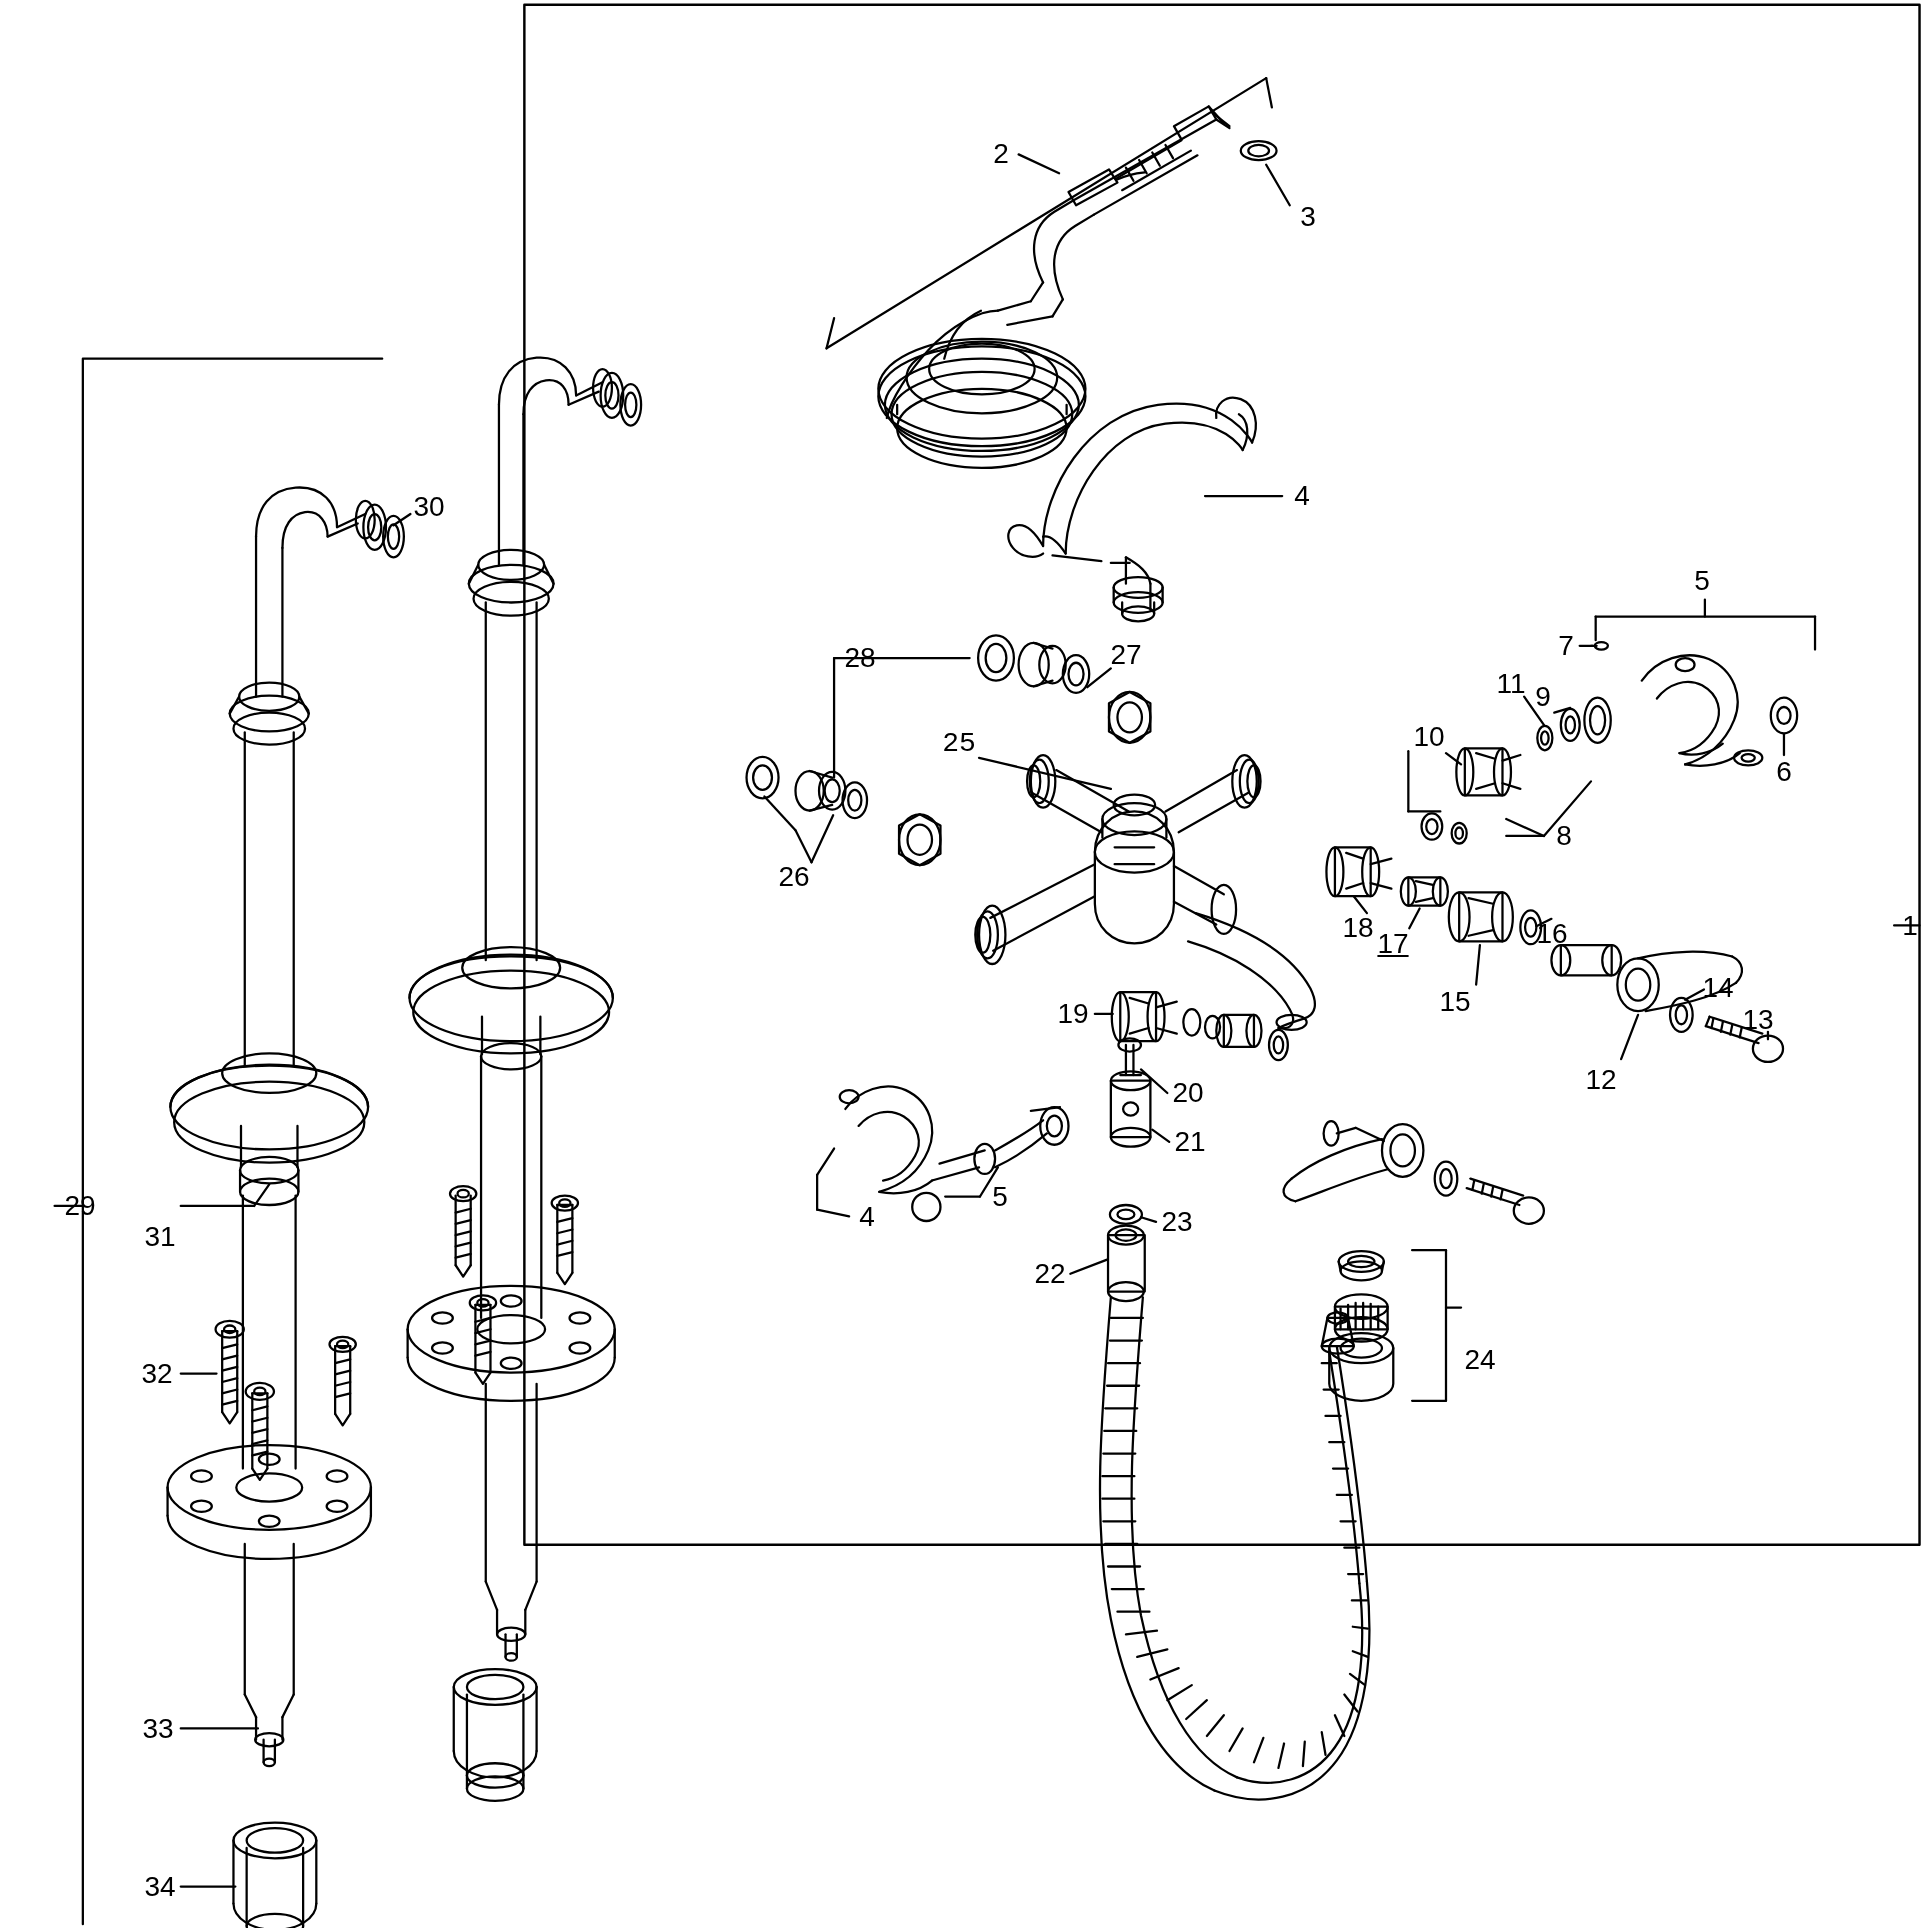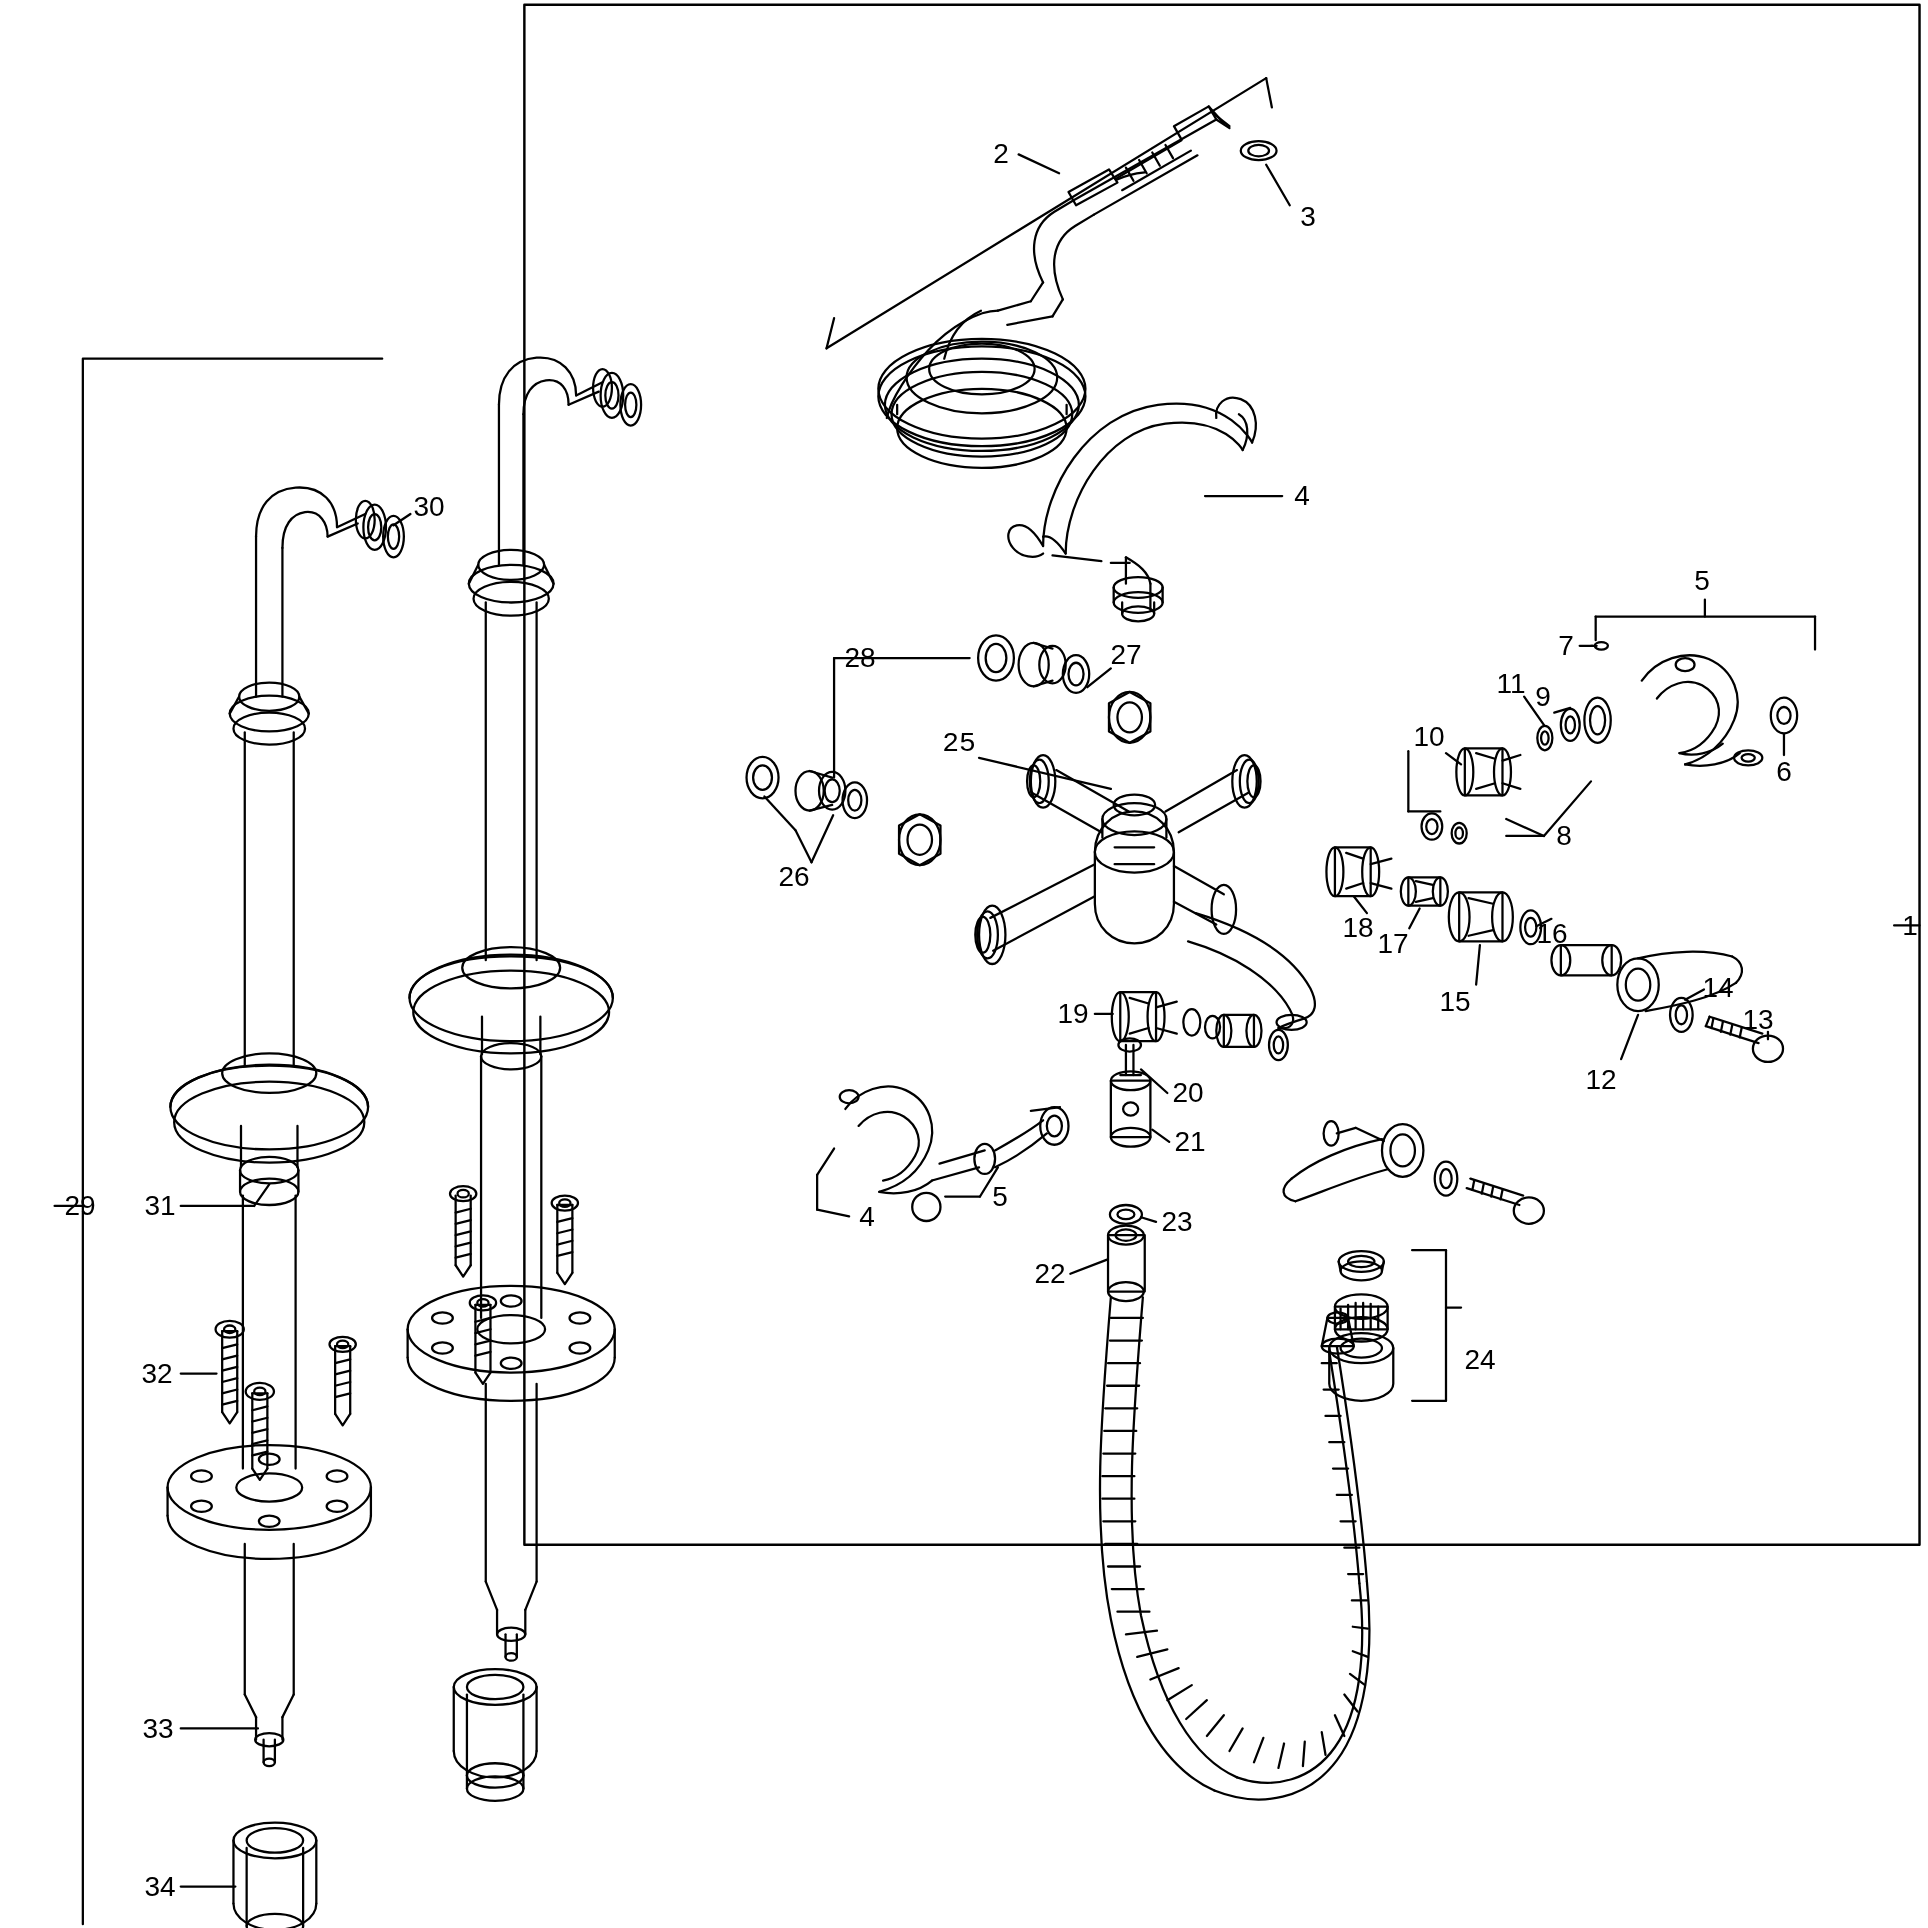--- a/index.html
+++ b/index.html
@@ -695,35 +695,35 @@
   <div class="callout" style="left:1566px; top:646px;">7</div>
   <div class="callout" style="left:1564px; top:836px;">8</div>
   <div class="callout" style="left:1543px; top:697px;">9</div>
   <div class="callout" style="left:1429px; top:737px;">10</div>
   <div class="callout" style="left:1511px; top:684px;">11</div>
   <div class="callout" style="left:1601px; top:1080px;">12</div>
   <div class="callout" style="left:1758px; top:1020px;">13</div>
   <div class="callout" style="left:1718px; top:988px;">14</div>
   <div class="callout" style="left:1455px; top:1002px;">15</div>
   <div class="callout" style="left:1552px; top:910px;margin-top:24px;">16</div>
-  <div class="callout" style="left:1393px; top:944px;">17</div>
+  <div class="callout" style="left:1393px; top:944px;text-decoration:underline;">17</div>
   <div class="callout" style="left:1358px; top:928px;">18</div>
   <div class="callout" style="left:1073px; top:1014px;">19</div>
   <div class="callout" style="left:1188px; top:1093px;">20</div>
   <div class="callout" style="left:1190px; top:1142px;">21</div>
   <div class="callout" style="left:1050px; top:1274px;">22</div>
   <div class="callout" style="left:1177px; top:1222px;">23</div>
   <div class="callout" style="left:1480px; top:1360px;">24</div>
   <div class="callout" style="left:959px; top:744px;font-family:Liberation Mono, monospace;">25</div>
   <div class="callout" style="left:794px; top:877px;">26</div>
   <div class="callout" style="left:1126px; top:655px;">27</div>
   <div class="callout" style="left:860px; top:658px;text-align:right;">28</div>
   <div class="callout" style="left:867px; top:1217px;">4</div>
   <div class="callout" style="left:1000px; top:1197px;">5</div>
   <div class="callout" style="left:36px; top:1206px;margin-left:44px;">29</div>
   <div class="callout" style="left:429px; top:507px;">30</div>
-  <div class="callout" style="left:160px; top:1206px;">31</div>
+  <div class="callout" style="left:160px; top:1237px;">31</div>
   <div class="callout" style="left:157px; top:1374px;">32</div>
   <div class="callout" style="left:158px; top:1729px;">33</div>
   <div class="callout" style="left:160px; top:1887px;">34</div>
 
 </div>
 
 
 </body></html>

